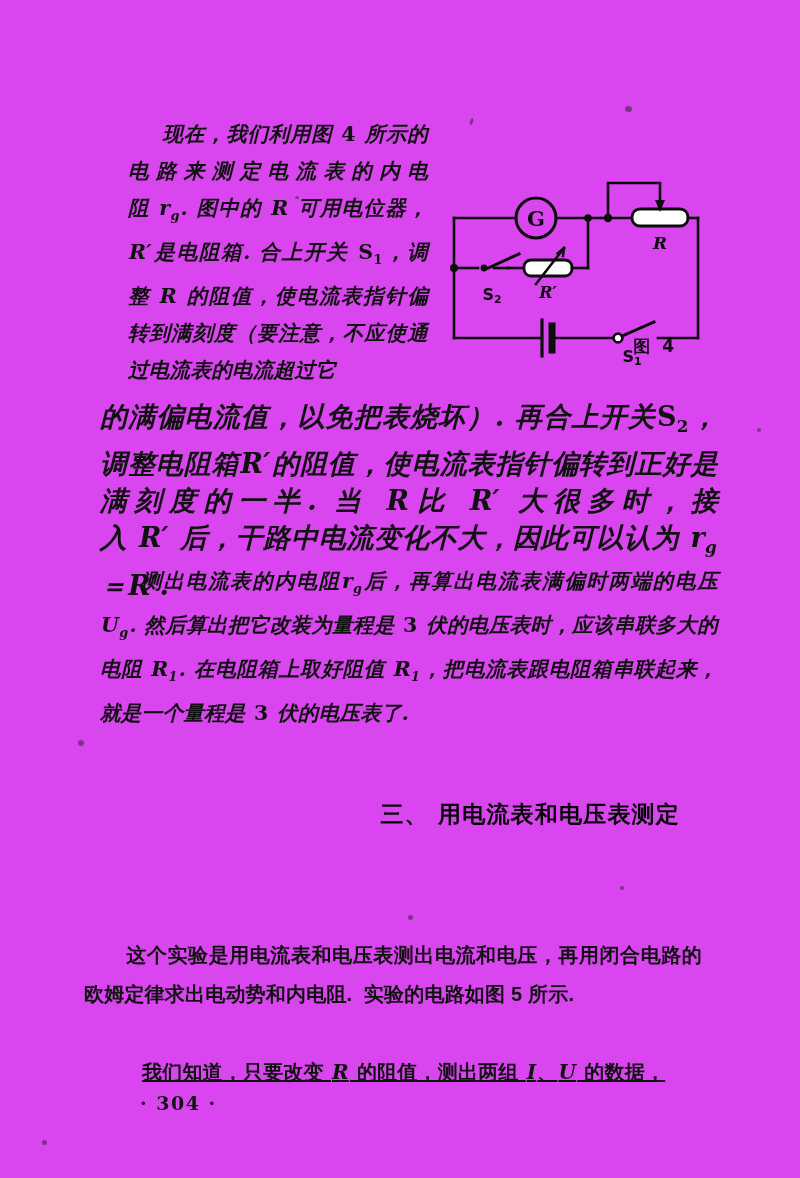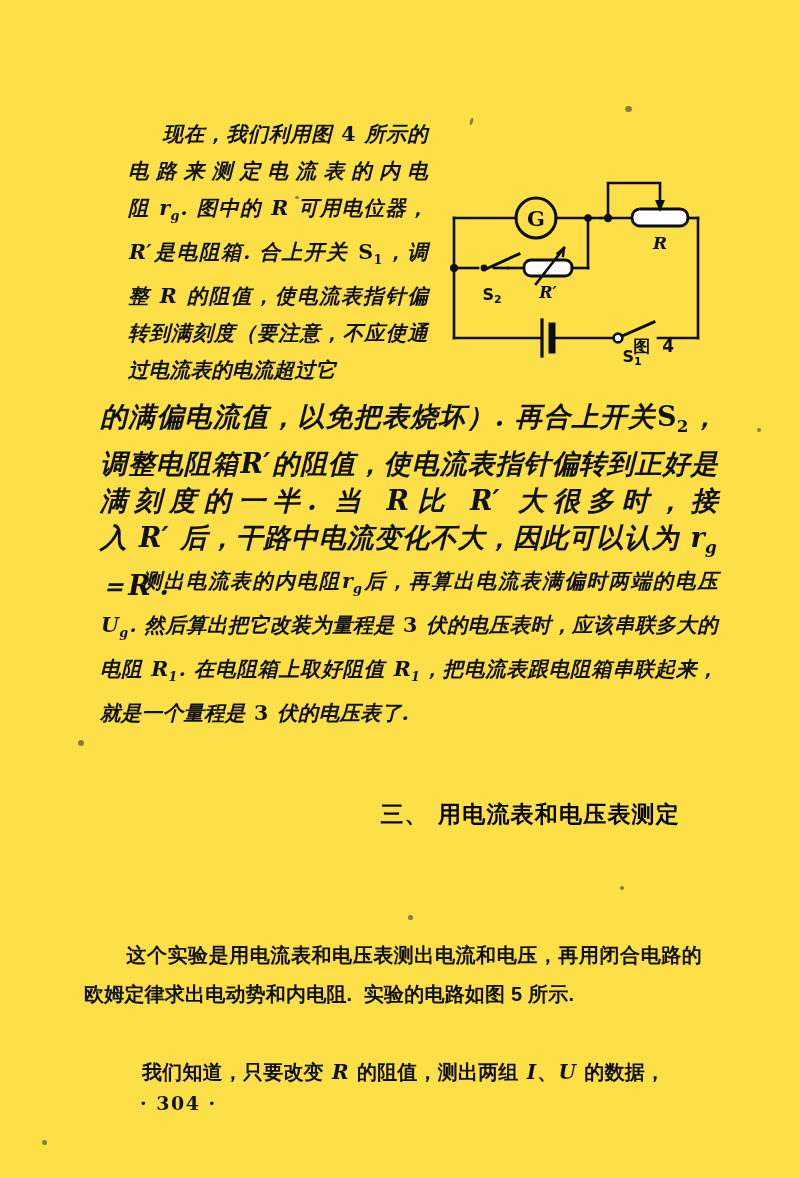--- a/index.html
+++ b/index.html
@@ -14,21 +14,21 @@
     position: relative;
     overflow: hidden;
     font-family: "DejaVu Serif", serif;
     color: #0a0a0a;
   }
 
   
   #page {
     position: absolute;
     inset: 0;
-    background: #fde047;
+    background: #d946ef;
   }
 
   
   .speck {
     position: absolute;
     background: #2b2b2b;
     border-radius: 50%;
     opacity: .55;
   }
 
@@ -118,20 +118,21 @@
   
   #para-four {
     left: 100px;
     top: 1053px;
     width: 622px;
     font-family: "DejaVu Sans", sans-serif;
     font-size: 20px;
     line-height: 39px;
     font-weight: 700;
     letter-spacing: .2px;
+    text-decoration: underline;
   }
   #para-four .ind { display: inline-block; width: 42px; }
 
   
   .mi {
     font-family: "DejaVu Serif", serif;
     font-style: italic;
     font-weight: 700;
     padding: 0 1px;
   }

